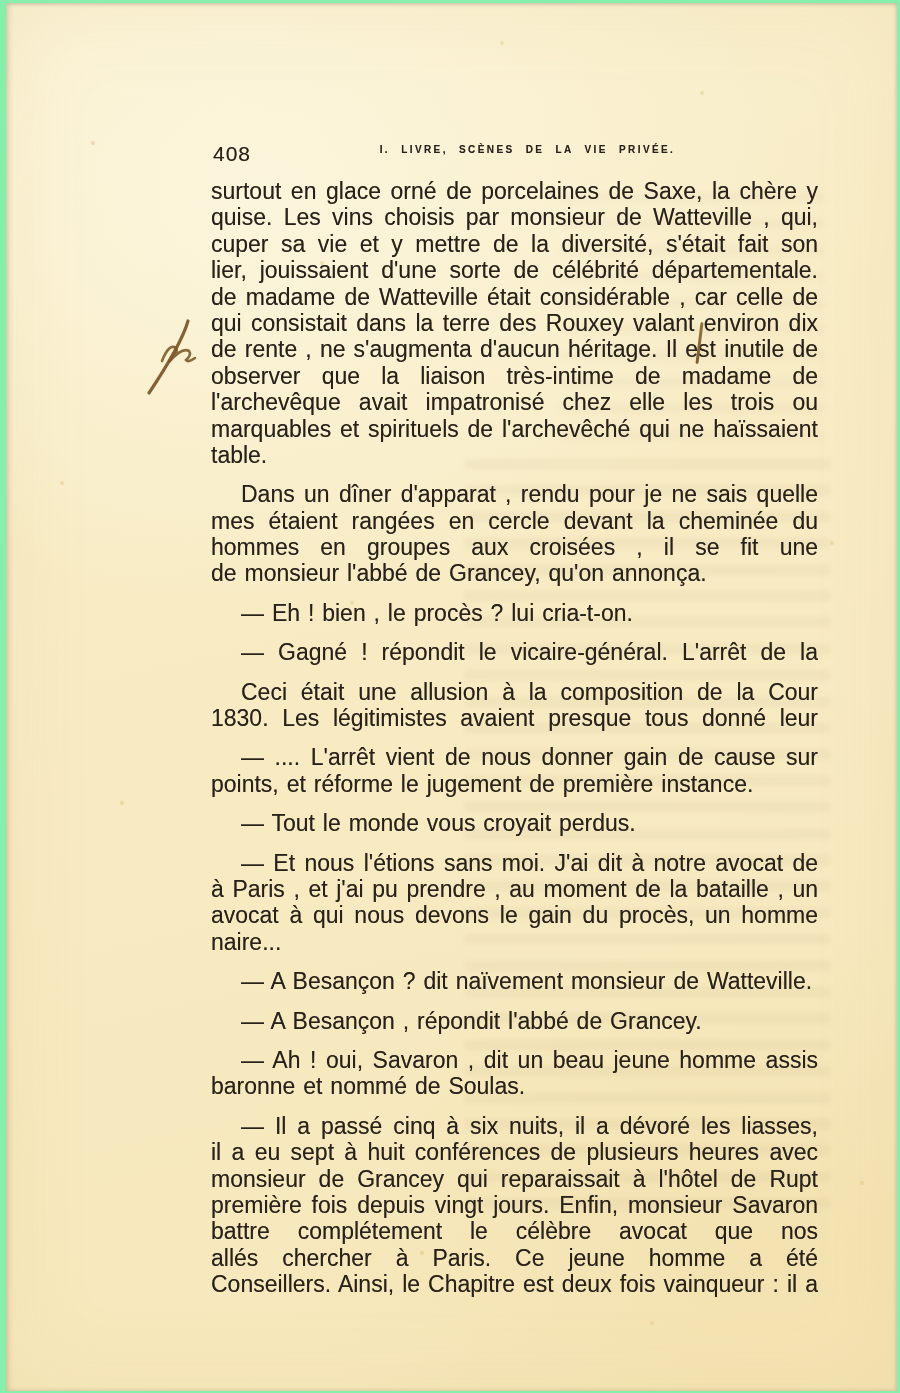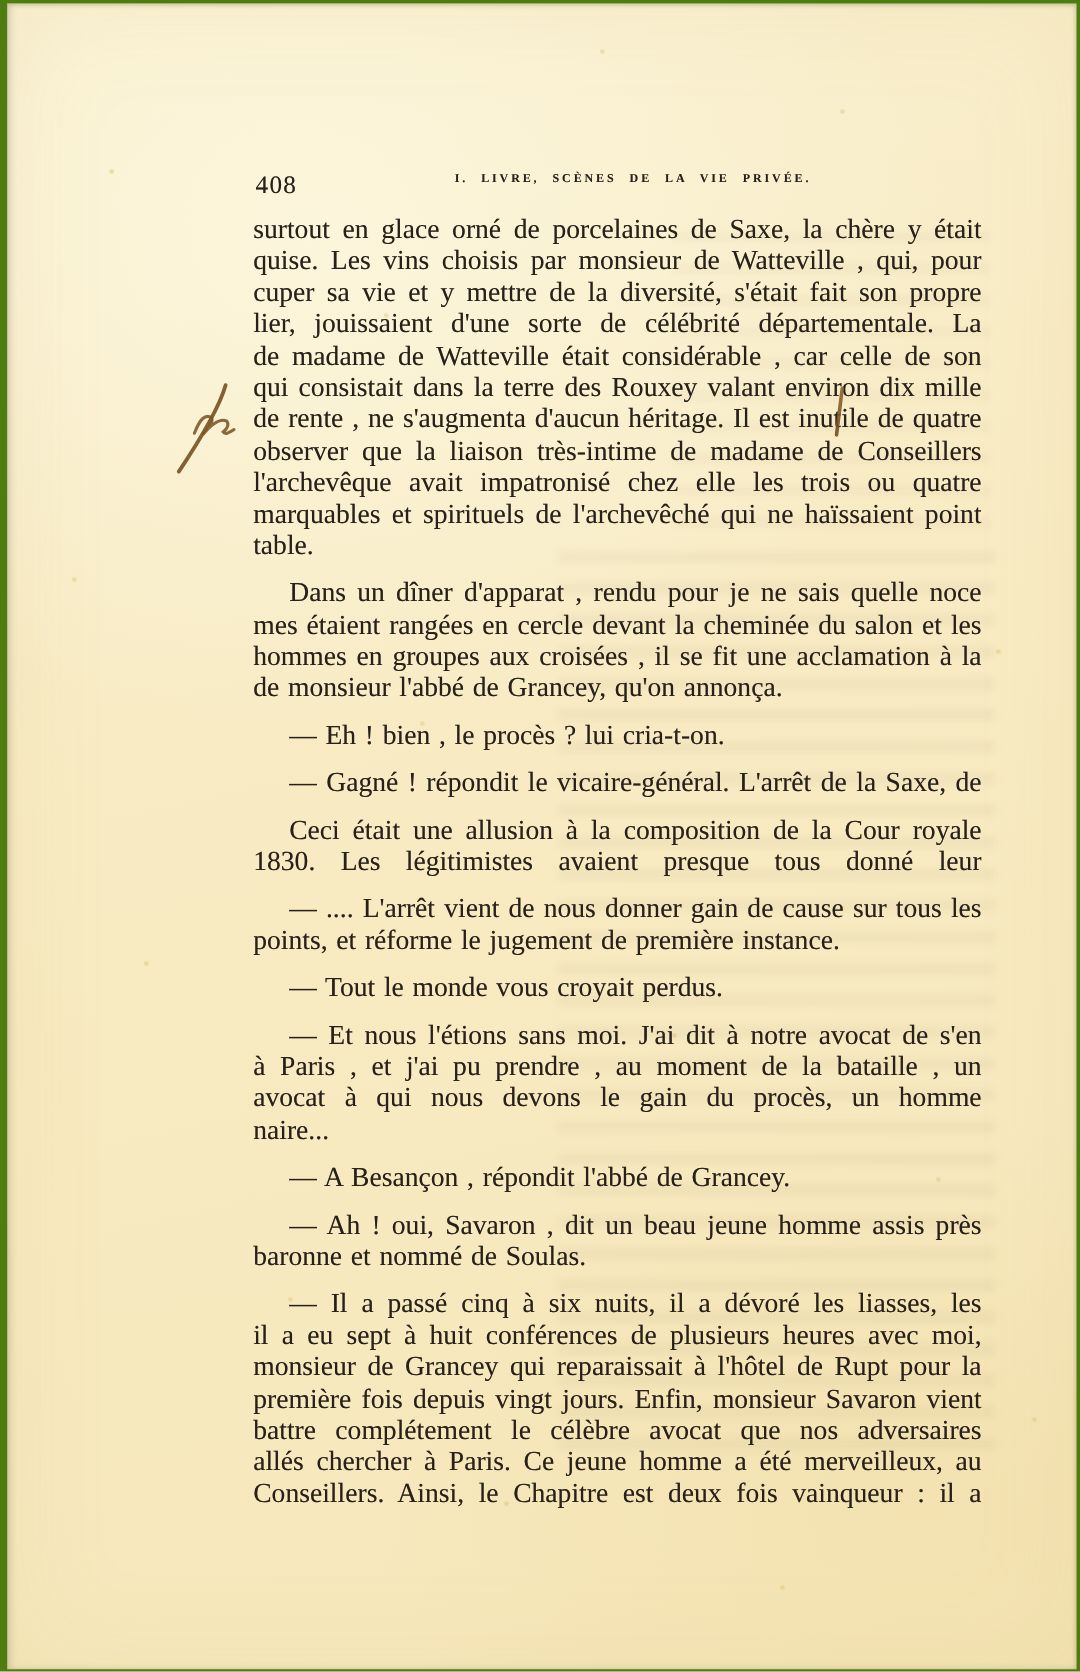--- a/index.html
+++ b/index.html
@@ -5,22 +5,22 @@
   html, body {
     margin: 0;
     padding: 0;
     background: #e9e8e4;
   }
   .scan {
     position: relative;
     width: 900px;
     height: 1393px;
     overflow: hidden;
-    background: #4d7c0f;
-    font-family: Liberation Serif, serif;
+    background: #86efac;
+    font-family: Liberation Sans, sans-serif;
   }
   
   .paper {
     position: absolute;
     left: 6px; top: 3px; right: 3px; bottom: 2px;
     background:
       radial-gradient(ellipse 900px 700px at 28% 14%, rgba(255,252,235,0.55), rgba(255,252,235,0) 60%),
       radial-gradient(ellipse 700px 500px at 85% 90%, rgba(236,212,150,0.30), rgba(236,212,150,0) 65%),
       linear-gradient(168deg, #f9efcd 0%, #f8ebc3 45%, #f6e7ba 100%);
     box-shadow:
@@ -174,20 +174,21 @@
       <div class="line indent">— Gagné ! répondit le vicaire-général. L'arrêt de la Saxe, de</div>
       <div class="line indent">Ceci était une allusion à la composition de la Cour royale depuis</div>
       <div class="line last">1830. Les légitimistes avaient presque tous donné leur démission.</div>
       <div class="line indent">— .... L'arrêt vient de nous donner gain de cause sur tous les</div>
       <div class="line last">points, et réforme le jugement de première instance.</div>
       <div class="line indent last">— Tout le monde vous croyait perdus.</div>
       <div class="line indent">— Et nous l'étions sans moi. J'ai dit à notre avocat de s'en aller</div>
       <div class="line">à Paris , et j'ai pu prendre , au moment de la bataille , un nouvel</div>
       <div class="line">avocat à qui nous devons le gain du procès, un homme extraordi-</div>
       <div class="line last">naire...</div>
+      <div class="line indent last">— A Besançon ? dit naïvement monsieur de Watteville.</div>
       <div class="line indent last">— A Besançon , répondit l'abbé de Grancey.</div>
       <div class="line indent">— Ah ! oui, Savaron , dit un beau jeune homme assis près de la</div>
       <div class="line last">baronne et nommé de Soulas.</div>
       <div class="line indent">— Il a passé cinq à six nuits, il a dévoré les liasses, les dossiers ;</div>
       <div class="line">il a eu sept à huit conférences de plusieurs heures avec moi, reprit</div>
       <div class="line">monsieur de Grancey qui reparaissait à l'hôtel de Rupt pour la</div>
       <div class="line">première fois depuis vingt jours. Enfin, monsieur Savaron vient de</div>
       <div class="line">battre complétement le célèbre avocat que nos adversaires étaient</div>
       <div class="line">allés chercher à Paris. Ce jeune homme a été merveilleux, au dire des</div>
       <div class="line">Conseillers. Ainsi, le Chapitre est deux fois vainqueur : il a vaincu</div>

